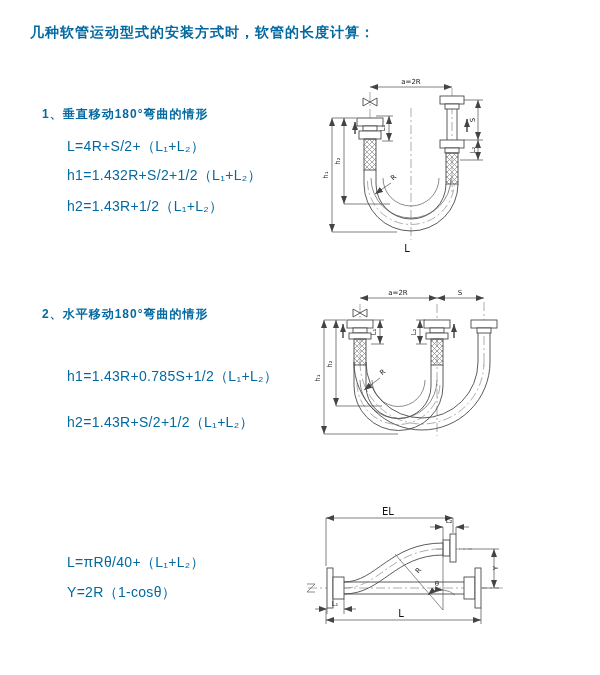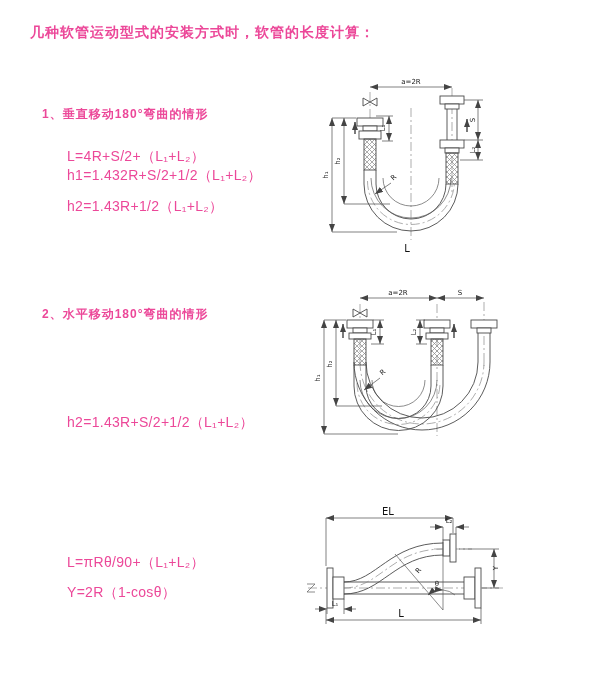--- a/index.html
+++ b/index.html
@@ -1,18 +1,18 @@
 <!DOCTYPE html>
 <html><head>
 <meta charset="utf-8">
 <style>
   html,body { margin:0; padding:0; background:#ffffff; }
   .page {
     position:relative; width:600px; height:675px; background:#ffffff;
-    font-family:"Liberation Sans","DejaVu Sans",sans-serif; color:#ec4899; overflow:hidden;text-align:center;
+    font-family:"Liberation Sans","DejaVu Sans",sans-serif; color:#0369a1; overflow:hidden;text-align:center;
   }
   .title {
     position:absolute; left:30px; top:24px; font-size:14px; font-weight:bold; letter-spacing:1px;
   }
   .sec-heading {
     position:absolute; left:42px; font-size:12px; font-weight:bold; letter-spacing:1px;
   }
   .formula {
     position:absolute; left:67px; font-size:14px; font-weight:400; letter-spacing:0.3px;
   }
@@ -29,28 +29,29 @@
   .lblb { font-family:"DejaVu Sans",sans-serif; font-size:10px; fill:#111; }
 </style>
 </head>
 <body>
 
 <div class="page">
 
   <div class="title">几种软管运动型式的安装方式时，软管的长度计算：</div>
 
   <div class="sec-heading" style="top:106px">1、垂直移动180°弯曲的情形</div>
-  <div class="formula" style="top:148px">L=4R+S/2+（L₁+L₂）</div>
+  <div class="formula" style="top:138px">L=4R+S/2+（L₁+L₂）</div>
   <div class="formula" style="top:167px">h1=1.432R+S/2+1/2（L₁+L₂）</div>
   <div class="formula" style="top:198px">h2=1.43R+1/2（L₁+L₂）</div>
 
   <div class="sec-heading" style="top:306px">2、水平移动180°弯曲的情形</div>
+  <div class="formula" style="top:368px">h1=1.43R+0.785S+1/2（L₁+L₂）</div>
   <div class="formula" style="top:414px">h2=1.43R+S/2+1/2（L₁+L₂）</div>
 
-  <div class="formula" style="top:554px">L=πRθ/90+（L₁+L₂）</div>
+  <div class="formula" style="top:554px">L=πRθ/40+（L₁+L₂）</div>
   <div class="formula" style="top:584px">Y=2R（1-cosθ）</div>
 
   <div class="diagram" style="left:312px; top:72px;">
     <svg width="288" height="190" viewBox="0 0 288 190">
       <defs>
         <marker id="ae" markerWidth="9" markerHeight="8" refX="8" refY="3" orient="auto" markerUnits="userSpaceOnUse">
           <path d="M0,0 L8,3 L0,6 Z" fill="#444"></path>
         </marker>
         <marker id="as" markerWidth="9" markerHeight="8" refX="1" refY="3" orient="auto" markerUnits="userSpaceOnUse">
           <path d="M9,0 L1,3 L9,6 Z" fill="#444"></path>

